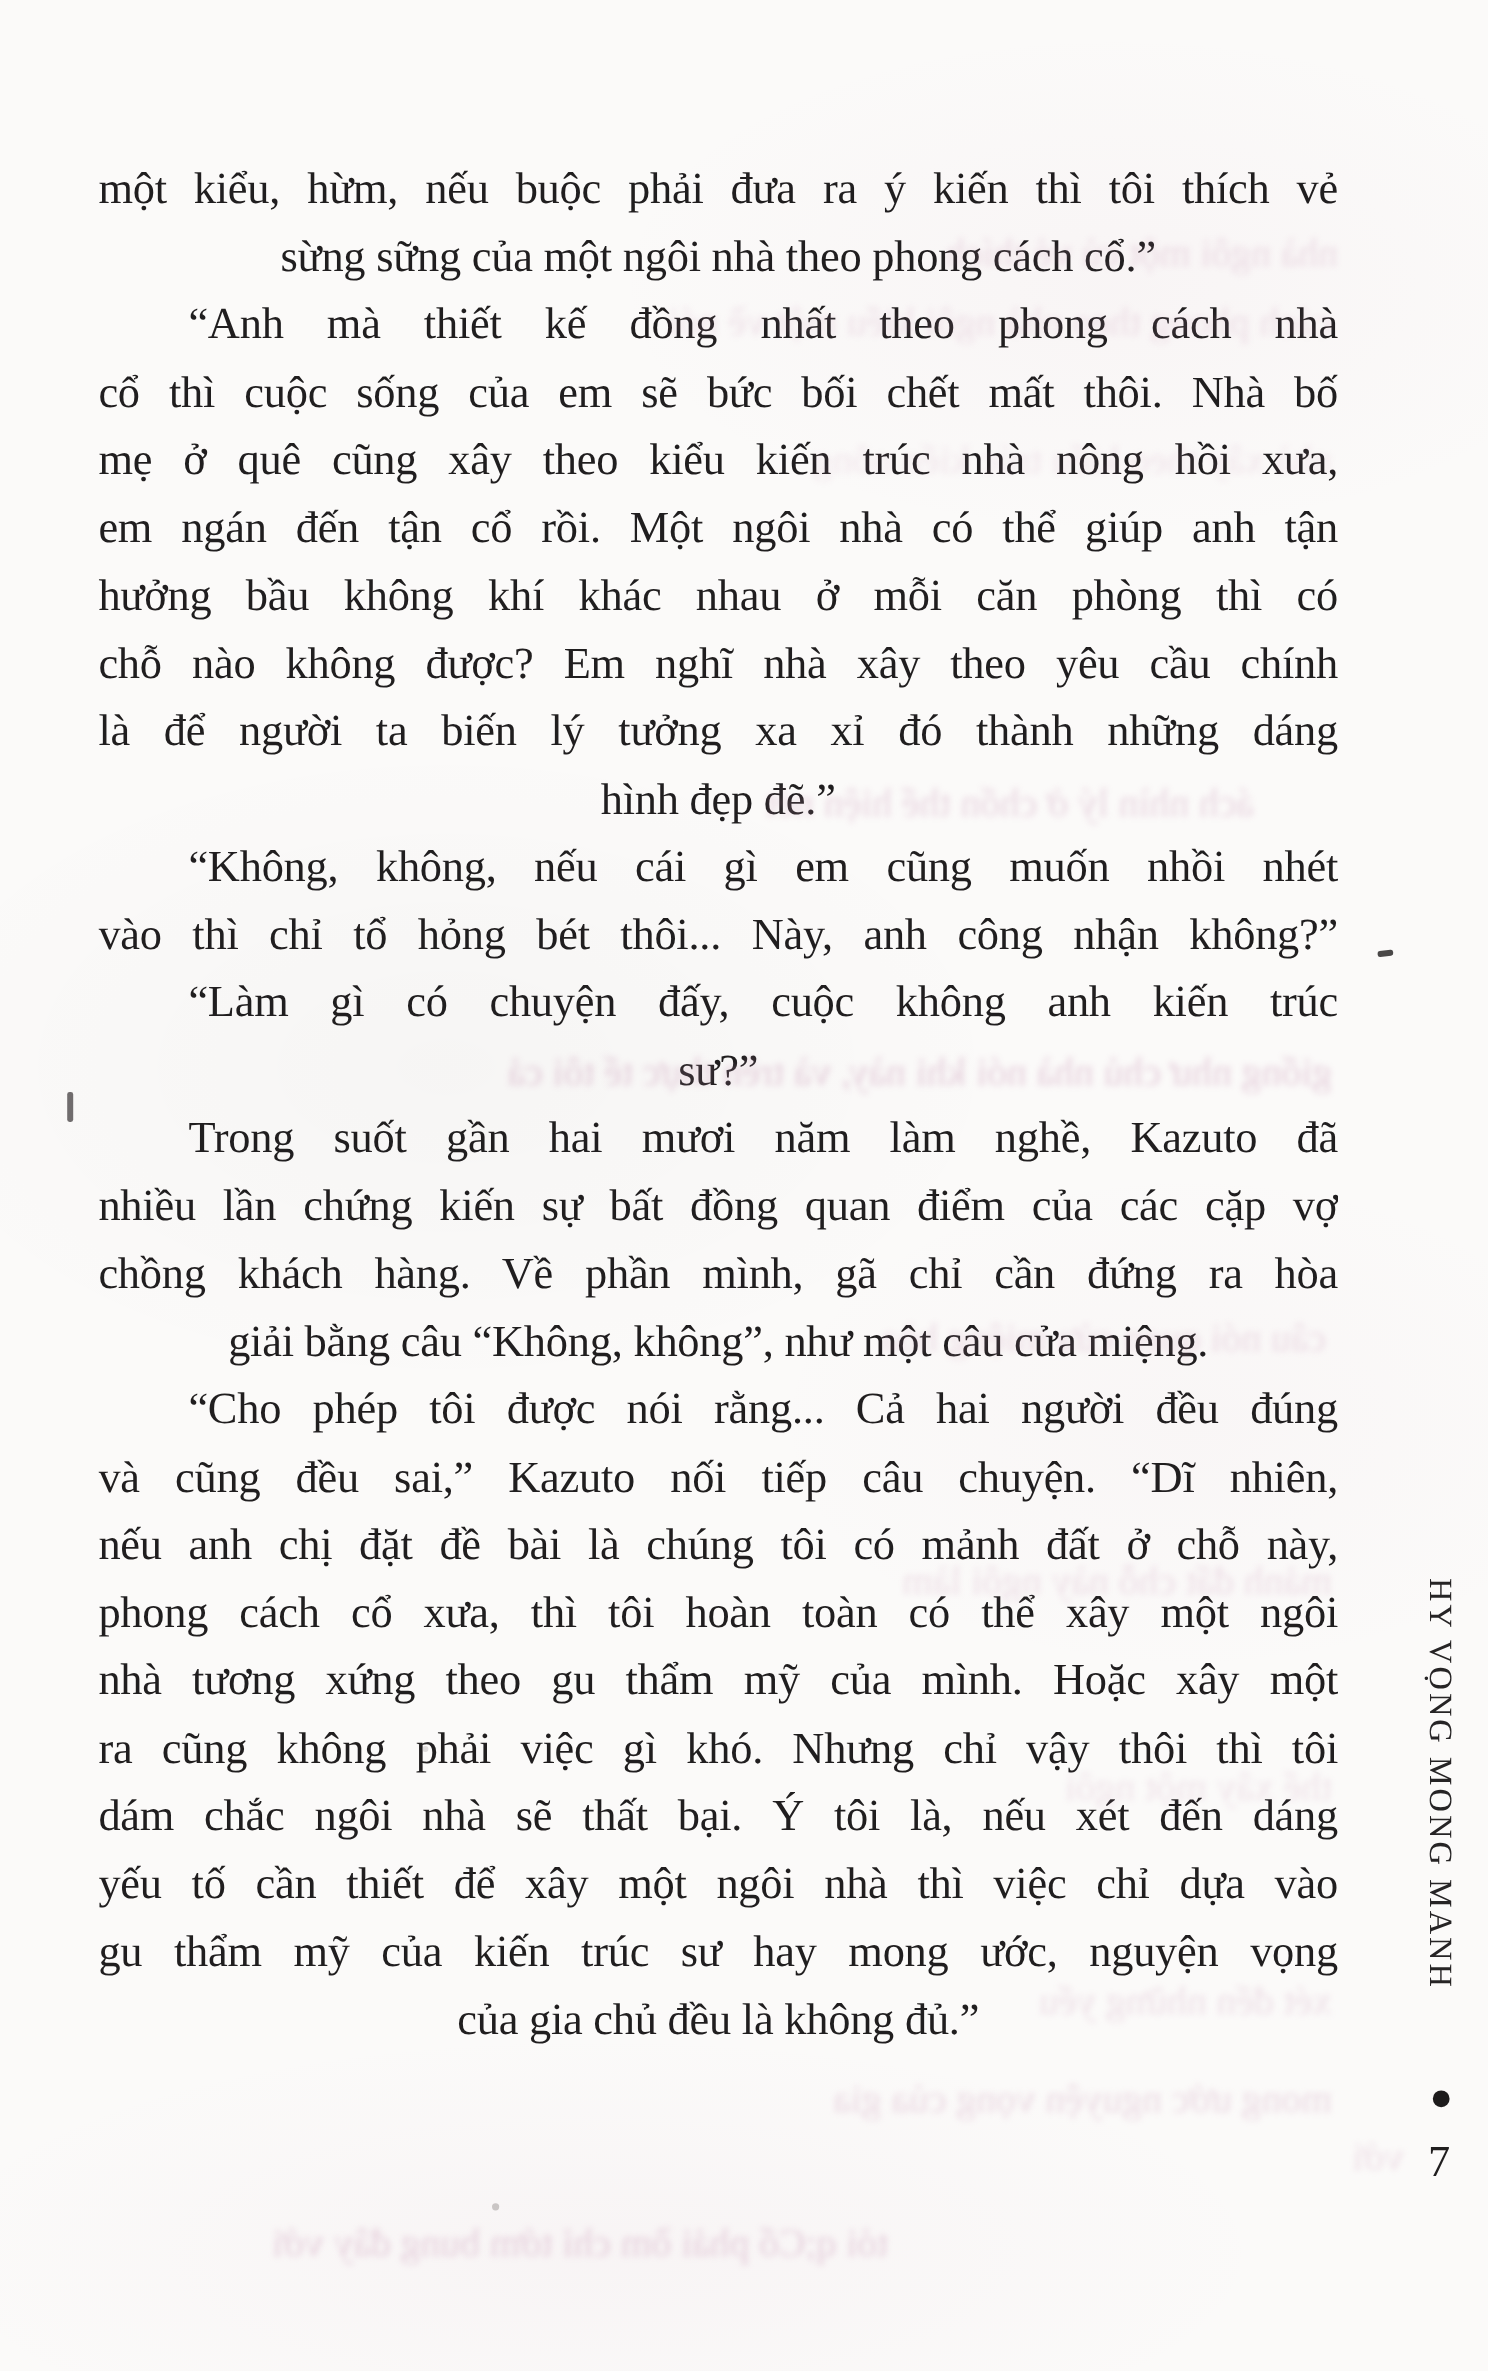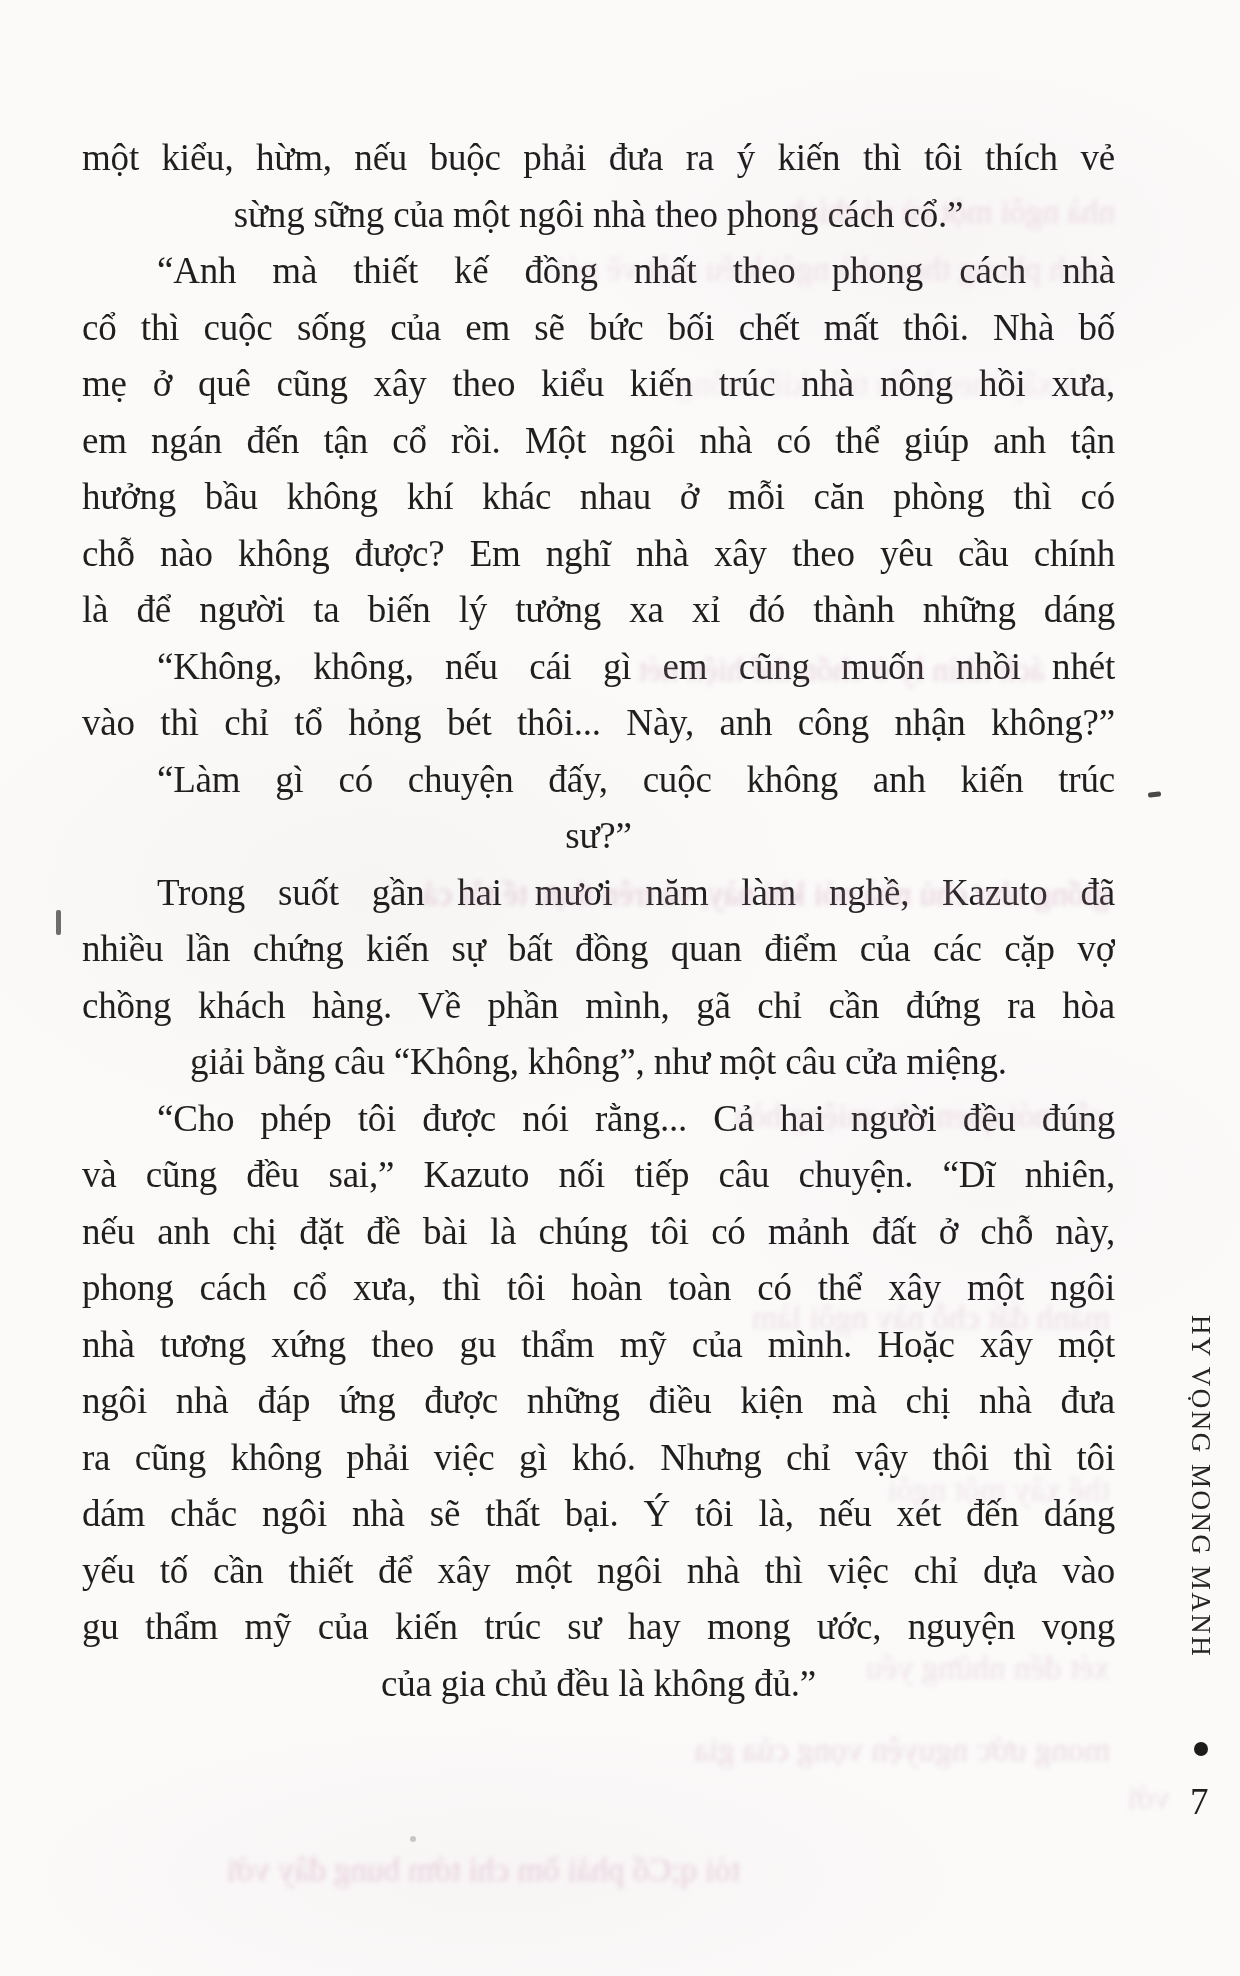--- a/index.html
+++ b/index.html
@@ -106,34 +106,34 @@
   <div class="text-column">
       <div class="line fill">một kiểu, hừm, nếu buộc phải đưa ra ý kiến thì tôi thích vẻ</div>
       <div class="line">sừng sững của một ngôi nhà theo phong cách cổ.”</div>
       <div class="line fill indent">“Anh mà thiết kế đồng nhất theo phong cách nhà</div>
       <div class="line fill">cổ thì cuộc sống của em sẽ bức bối chết mất thôi. Nhà bố</div>
       <div class="line fill">mẹ ở quê cũng xây theo kiểu kiến trúc nhà nông hồi xưa,</div>
       <div class="line fill">em ngán đến tận cổ rồi. Một ngôi nhà có thể giúp anh tận</div>
       <div class="line fill">hưởng bầu không khí khác nhau ở mỗi căn phòng thì có</div>
       <div class="line fill">chỗ nào không được? Em nghĩ nhà xây theo yêu cầu chính</div>
       <div class="line fill">là để người ta biến lý tưởng xa xỉ đó thành những dáng</div>
+      <div class="line">hình đẹp đẽ.”</div>
       <div class="line fill indent">“Không, không, nếu cái gì em cũng muốn nhồi nhét</div>
       <div class="line fill">vào thì chỉ tổ hỏng bét thôi... Này, anh công nhận không?”</div>
       <div class="line fill indent">“Làm gì có chuyện đấy, cuộc không anh kiến trúc</div>
       <div class="line">sư?”</div>
       <div class="line fill indent">Trong suốt gần hai mươi năm làm nghề, Kazuto đã</div>
       <div class="line fill">nhiều lần chứng kiến sự bất đồng quan điểm của các cặp vợ</div>
       <div class="line fill">chồng khách hàng. Về phần mình, gã chỉ cần đứng ra hòa</div>
       <div class="line">giải bằng câu “Không, không”, như một câu cửa miệng.</div>
       <div class="line fill indent">“Cho phép tôi được nói rằng... Cả hai người đều đúng</div>
       <div class="line fill">và cũng đều sai,” Kazuto nối tiếp câu chuyện. “Dĩ nhiên,</div>
       <div class="line fill">nếu anh chị đặt đề bài là chúng tôi có mảnh đất ở chỗ này,</div>
       <div class="line fill">phong cách cổ xưa, thì tôi hoàn toàn có thể xây một ngôi</div>
       <div class="line fill">nhà tương xứng theo gu thẩm mỹ của mình. Hoặc xây một</div>
-      <div class="line fill">ngôi nhà đáp ứng được những điều kiện mà chị nhà đưa</div>
       <div class="line fill">ra cũng không phải việc gì khó. Nhưng chỉ vậy thôi thì tôi</div>
       <div class="line fill">dám chắc ngôi nhà sẽ thất bại. Ý tôi là, nếu xét đến dáng</div>
       <div class="line fill">yếu tố cần thiết để xây một ngôi nhà thì việc chỉ dựa vào</div>
       <div class="line fill">gu thẩm mỹ của kiến trúc sư hay mong ước, nguyện vọng</div>
       <div class="line">của gia chủ đều là không đủ.”</div>
     </div>
 
   <div class="vertical-title">HY VỌNG MONG MANH</div>
 
   <div class="separator-dot"></div>

